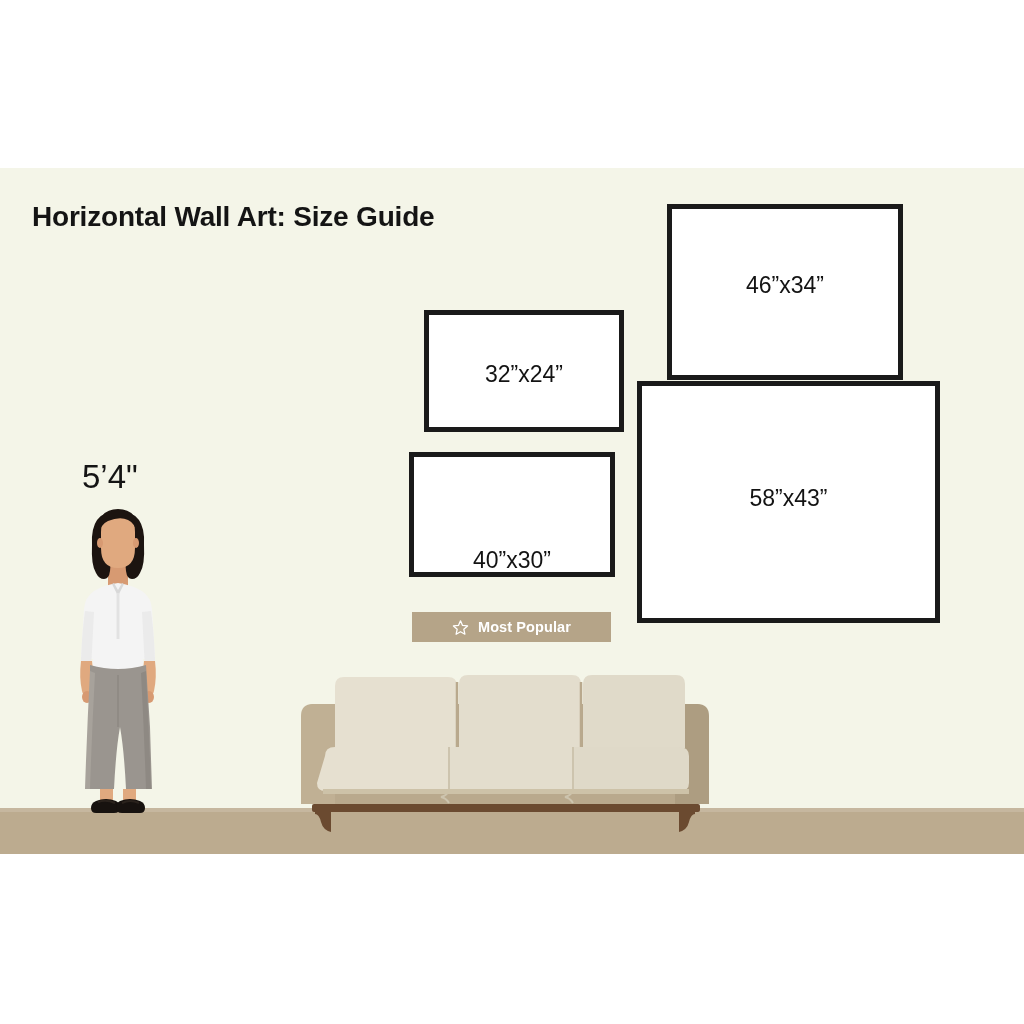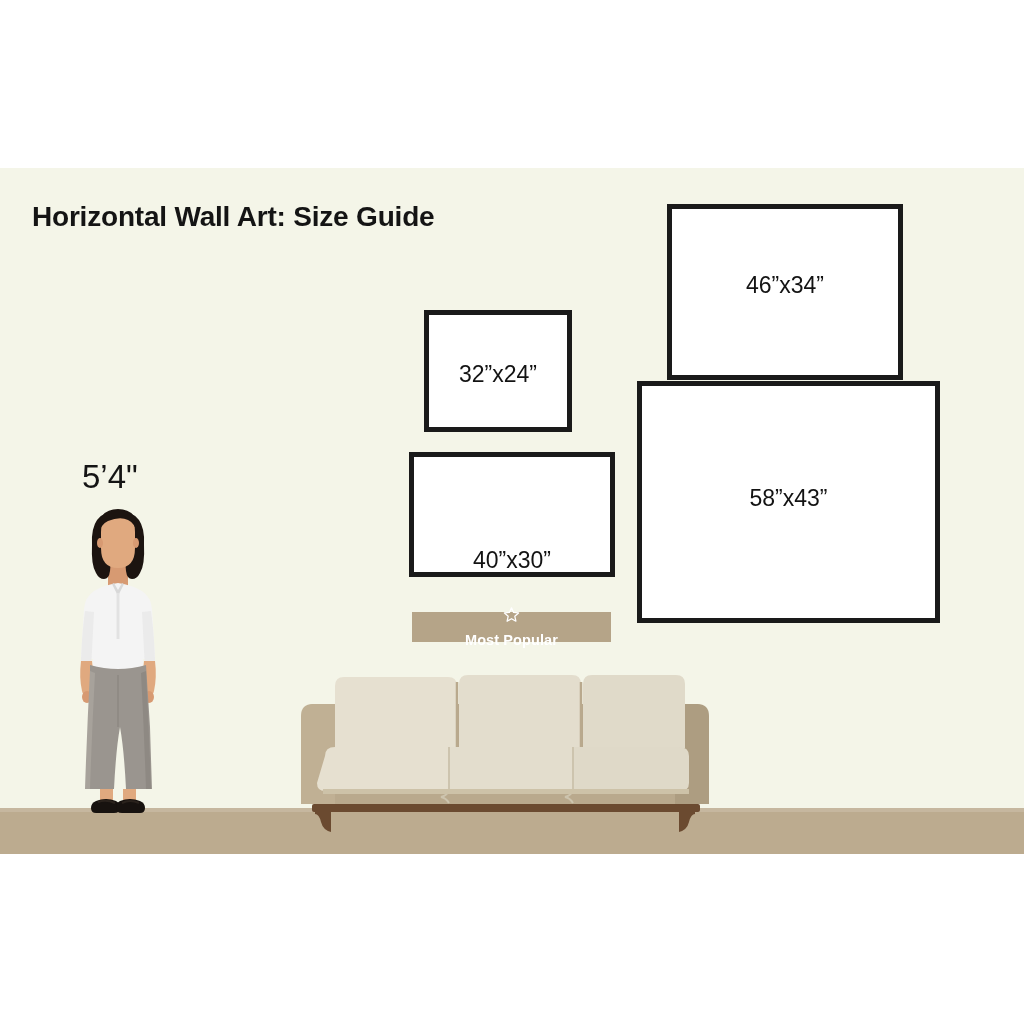--- a/index.html
+++ b/index.html
@@ -83,21 +83,21 @@
     font-size: 23px;
     font-weight: 400;
     color: #131313;
     white-space: nowrap;
     line-height: 1;
   }
 
   .frame-24x18 { left: 256px; top: 509px; width: 128px; height: 94px; align-items: center; }
   .frame-24x18 .frame-label { font-size: 22px; }
 
-  .frame-32x24 { left: 424px; top: 310px; width: 148px; height: 122px; align-items: center; }
+  .frame-32x24 { left: 424px; top: 310px; width: 200px; height: 122px; align-items: center; }
   .frame-32x24 .frame-label { margin-top: 6px; }
 
   .frame-40x30 { left: 409px; top: 452px; width: 206px; height: 125px; align-items: flex-end; }
   .frame-40x30 .frame-label { margin-top: 10px; }
 
   .frame-46x34 { left: 667px; top: 192px; width: 236px; height: 176px; align-items: center; margin-top: 12px; }
   .frame-46x34 .frame-label { margin-top: -14px; }
 
   .frame-58x43 { left: 637px; top: 381px; width: 303px; height: 242px; align-items: center; }
   .frame-58x43 .frame-label { margin-top: -7px; }
@@ -107,21 +107,20 @@
     position: absolute;
     left: 412px;
     top: 612px;
     width: 199px;
     height: 30px;
     background: #b5a488;
     display: flex;
     align-items: center;
     justify-content: center;
     gap: 9px;
-    flex-direction: column;
   }
   .badge .star-icon {
     width: 17px;
     height: 17px;
     display: block;
     flex: none;
   }
   .badge .badge-label {
     font-size: 14.5px;
     font-weight: bold;

